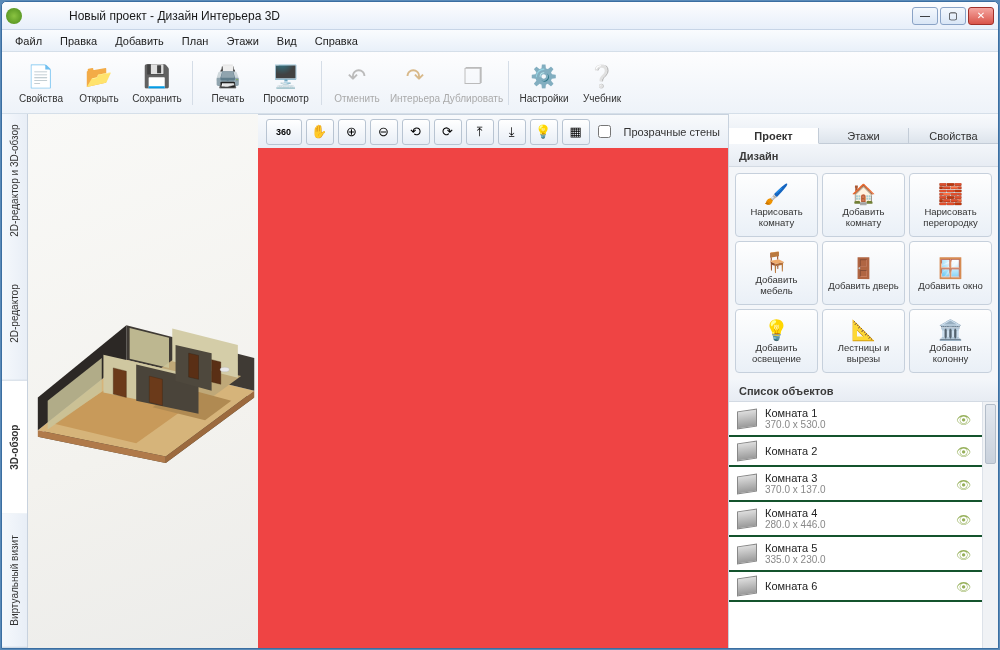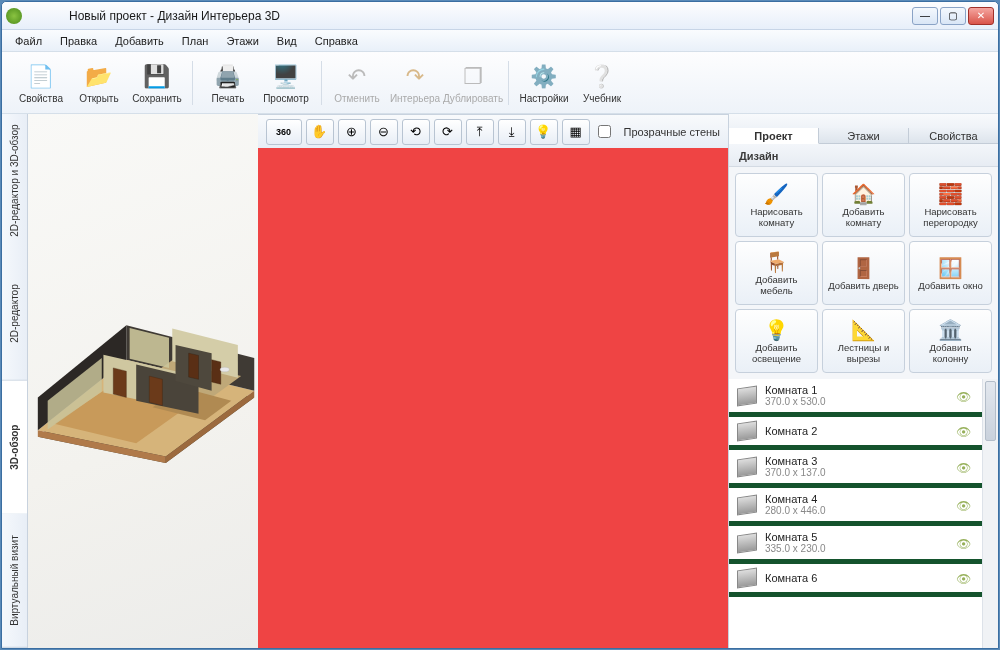--- a/index.html
+++ b/index.html
@@ -44,21 +44,21 @@
 .rp-tab:last-child { border-right: none; }
 .rp-tab.active { background: #fff; font-weight: bold; border-bottom: 1px solid #fff; margin-bottom: -1px; }
 
 .rp-section-title { font-size: 11px; font-weight: bold; color: #3a3a3a; padding: 6px 10px 4px; background: linear-gradient(#f3f6fa,#e7ecf3); border-bottom: 1px solid #d3dae3; }
 .design-grid { display: grid; grid-template-columns: repeat(3, 1fr); gap: 4px; padding: 6px; }
 .design-btn { background: linear-gradient(#fefefe,#eaf0f7); border: 1px solid #c6d0dc; border-radius: 4px; height: 64px; display: flex; flex-direction: column; align-items: center; justify-content: center; cursor: pointer; }
 .design-btn .dic { font-size: 20px; height: 26px; display: flex; align-items: center; }
 .design-btn .dlbl { font-size: 9.5px; text-align: center; line-height: 1.15; color: #333; padding: 0 2px; }
 
 .obj-list { flex: 1; overflow-y: auto; background: #fff; }
-.obj-row { display: flex; align-items: center; padding: 5px 8px; border-bottom: 5px solid #14532d; cursor: pointer; }
+.obj-row { display: flex; align-items: center; padding: 5px 8px; border-bottom: 2px solid #14532d; cursor: pointer; }
 .obj-icon { width: 20px; height: 18px; background: linear-gradient(#ddd,#999); border: 1px solid #888; margin-right: 8px; transform: skewY(-8deg); }
 .obj-info { flex: 1; }
 .obj-name { font-size: 11px; color: #222; }
 .obj-dim { font-size: 10px; color: #888; }
 .obj-eye { width: 18px; height: 12px; color: #96b05a; font-size: 12px; }
 .obj-list-wrap { display: flex; flex: 1; overflow: hidden; }
 .obj-scrollbar { width: 16px; background: #f0f2f5; border-left: 1px solid #dde2e9; position: relative; }
 .obj-thumb { position: absolute; top: 2px; left: 2px; right: 2px; height: 60px; background: linear-gradient(#e2e7ee,#c9d1dc); border: 1px solid #b3bdc9; border-radius: 2px; }
 
 svg.iso { width: 100%; height: 100%; }
@@ -239,20 +239,21 @@
         <div class="design-btn">
             <div class="dic">📐</div>
             <div class="dlbl">Лестницы и вырезы</div>
           </div>
         <div class="design-btn">
             <div class="dic">🏛️</div>
             <div class="dlbl">Добавить колонну</div>
           </div>
       </div>
 
+      <div class="rp-section-title">Список объектов</div>
       <div class="obj-list-wrap">
         <div class="obj-list" id="obj-list">
             <div class="obj-row">
               <div class="obj-icon"></div>
               <div class="obj-info">
                 <div class="obj-name">Комната 1</div>
                 <div class="obj-dim">370.0 x 530.0</div>
               </div>
               <div class="obj-eye">👁</div>
             </div>

